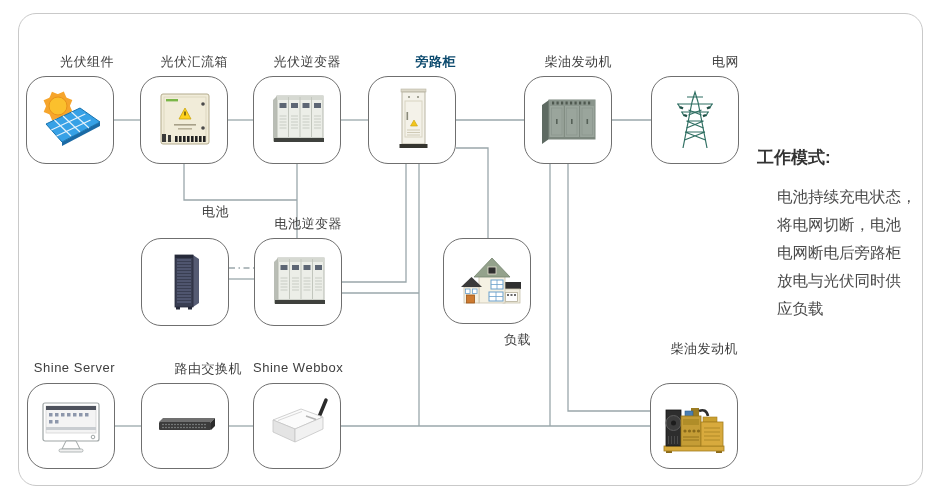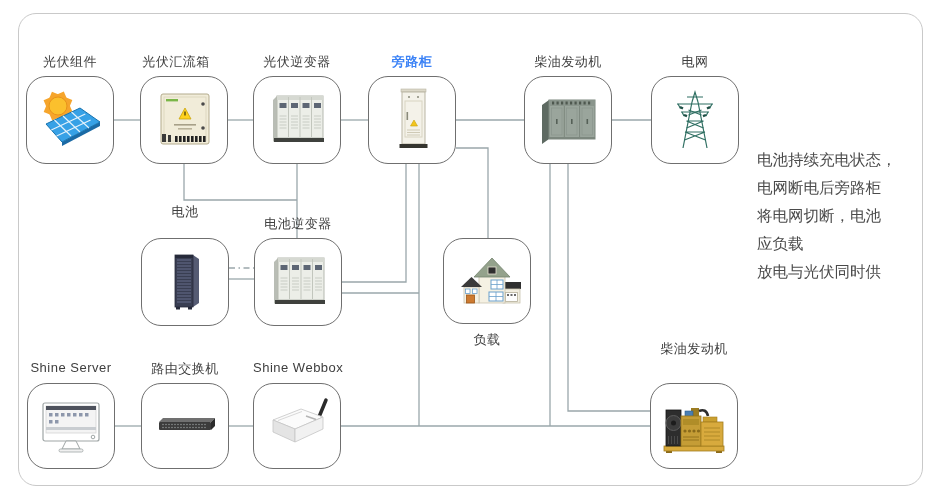--- a/index.html
+++ b/index.html
@@ -13,27 +13,27 @@
     border:1.2px solid #c9c9c9;border-radius:18px;background:#ffffff;
   }
   .wires{position:absolute;left:0;top:0;width:932px;height:500px;pointer-events:none;}
   .node{
     position:absolute;width:88px;height:88px;background:#ffffff;
     border:1px solid #6f6f6f;border-radius:20px;
     display:flex;align-items:center;justify-content:center;box-sizing:border-box;
   }
   .node svg{display:block;}
   .node-label{
-    position:absolute;text-align:center;font-size:13px;color:#3e3e3e;
+    position:absolute;text-align:right;font-size:13px;color:#3e3e3e;
     letter-spacing:0.5px;white-space:nowrap;
   }
-  .node-label.bold{font-weight:bold;color:#3b82f6;}
+  .node-label.bold{font-weight:bold;color:#0c4a6e;}
   .workmode{position:absolute;left:757px;top:146px;width:168px;}
   .workmode-title{font-size:17px;font-weight:bold;color:#333333;margin-bottom:14px;}
-  .workmode-line{font-size:15.5px;color:#4a4a4a;line-height:28px;}
+  .workmode-line{font-size:15.5px;color:#4a4a4a;line-height:28px;margin-left:20px;}
 </style>
 </head>
 <body>
 
 <div class="outer-panel"></div>
 
 <svg class="wires" width="932" height="500" viewBox="0 0 932 500">
   <g stroke="#9aa7ab" stroke-width="1.3" fill="none">
     <path d="M114,120 H140"></path>
     <path d="M228,120 H253"></path>
@@ -61,21 +61,21 @@
   <svg width="72" height="72" viewBox="0 0 72 72">
     <rect x="13" y="11" width="22" height="22" fill="#f6a52c" transform="rotate(22 24 22)"></rect>
     <rect x="13" y="11" width="22" height="22" fill="#f6a52c" transform="rotate(67 24 22)"></rect>
     <circle cx="24" cy="22" r="9" fill="#fbc02d" stroke="#e8941a" stroke-width="1"></circle>
     <polygon points="28,58 66,38 66,42 28,62" fill="#1b6aa5"></polygon>
     <polygon points="12,40 46,24 66,38 28,58" fill="#37a1e6" stroke="#1873ae" stroke-width="1"></polygon>
     <path d="M17.3,46 L51.3,30 M22.6,52 L56.6,36 M20.5,36 L37,52 M29,32 L46,48 M37.5,28 L55,44" stroke="#ffffff" stroke-width="1.2" opacity="0.85"></path>
   </svg>
 </div>
 
-<div class="node-label" style="left:132px;top:53px;width:88px">光伏汇流箱</div>
+<div class="node-label" style="left:140px;top:53px;width:88px">光伏汇流箱</div>
 <div class="node" style="left:140px;top:76px">
   <svg width="72" height="72" viewBox="0 0 72 72">
     <rect x="13" y="10" width="48" height="50" rx="2" fill="#f1ecd9" stroke="#b3ab8d" stroke-width="1"></rect>
     <rect x="16" y="13" width="42" height="44" fill="none" stroke="#ddd7c0" stroke-width="1"></rect>
     <rect x="18" y="15" width="12" height="2.4" fill="#7ab648"></rect>
     <polygon points="37,24 43,35 31,35" fill="#ffd21e" stroke="#c9a40e" stroke-width="0.8"></polygon>
     <rect x="36.2" y="27.5" width="1.6" height="4" fill="#6b5a0a"></rect>
     <circle cx="55" cy="20" r="1.8" fill="#4a4a4a"></circle>
     <circle cx="55" cy="44" r="1.8" fill="#4a4a4a"></circle>
     <rect x="26" y="40" width="22" height="1.6" fill="#a7a089"></rect>
@@ -254,21 +254,21 @@
       <rect x="14" y="30" width="3.5" height="3.5"></rect>
         <rect x="20" y="30" width="3.5" height="3.5"></rect>
     </g>
     <rect x="11" y="37" width="50" height="3" fill="#c9cdd1"></rect>
     <circle cx="58" cy="47" r="1.8" fill="none" stroke="#9fa6a6" stroke-width="1"></circle>
     <polygon points="31,51 41,51 45,59 27,59" fill="#ffffff" stroke="#9fa6a6" stroke-width="1"></polygon>
     <rect x="24" y="59" width="24" height="3" rx="1.5" fill="#f0f0f0" stroke="#9fa6a6" stroke-width="0.8"></rect>
   </svg>
 </div>
 
-<div class="node-label" style="left:141px;top:360px;width:88px">路由交换机</div>
+<div class="node-label" style="left:154px;top:360px;width:88px">路由交换机</div>
 <div class="node" style="left:141px;top:383px;height:86px">
   <svg width="72" height="72" viewBox="0 0 72 72">
     <polygon points="10,32 14,28 66,28 62,32" fill="#707070"></polygon>
     <polygon points="62,32 66,28 66,36 62,40" fill="#2c2c2c"></polygon>
     <rect x="10" y="32" width="52" height="8" rx="1" fill="#3c3c3c"></rect>
     <g fill="#9aa0a0">
       <circle cx="14" cy="34.5" r="0.7"></circle>
         <circle cx="17" cy="34.5" r="0.7"></circle>
         <circle cx="20" cy="34.5" r="0.7"></circle>
         <circle cx="23" cy="34.5" r="0.7"></circle>
@@ -336,18 +336,19 @@
         <circle cx="40.5" cy="41" r="1.6"></circle>
     </g>
     <path d="M25,47 h16 M25,50 h16" stroke="#96751c" stroke-width="1"></path>
     <rect x="45" y="27" width="14" height="5" fill="#caa030" stroke="#a37d1e" stroke-width="0.6"></rect>
     <rect x="43" y="32" width="22" height="24" fill="#d8aa3d" stroke="#a37d1e" stroke-width="0.8"></rect>
     <path d="M46,38 h16 M46,42 h16 M46,46 h16 M46,50 h16" stroke="#b08a28" stroke-width="1"></path>
   </svg>
 </div>
 
 <div class="workmode">
+  <div class="workmode-title">工作模式:</div>
   <div class="workmode-line">电池持续充电状态，</div>
+  <div class="workmode-line">将电网切断，电池</div>
   <div class="workmode-line">电网断电后旁路柜</div>
-  <div class="workmode-line">将电网切断，电池</div>
+  <div class="workmode-line">放电与光伏同时供</div>
   <div class="workmode-line">应负载</div>
-  <div class="workmode-line">放电与光伏同时供</div>
 </div>
 
 </body></html>

